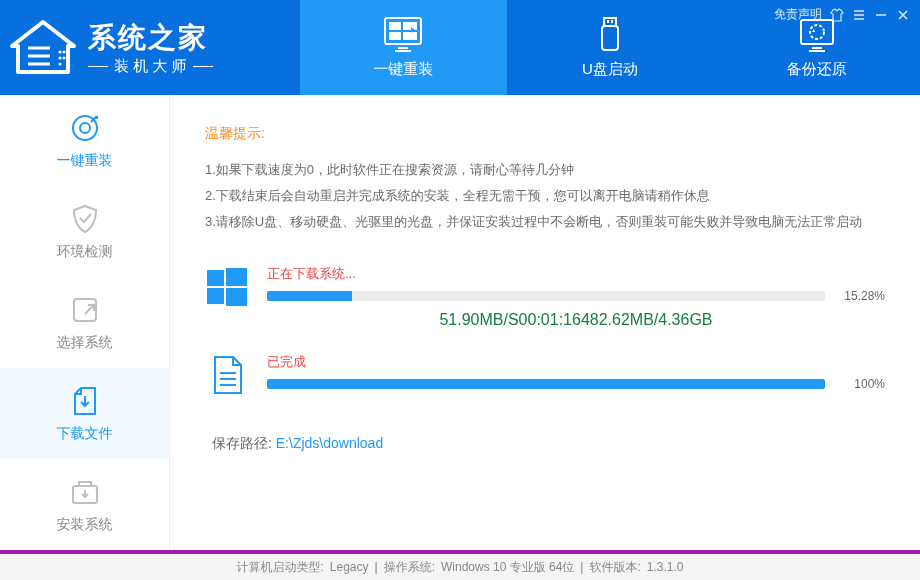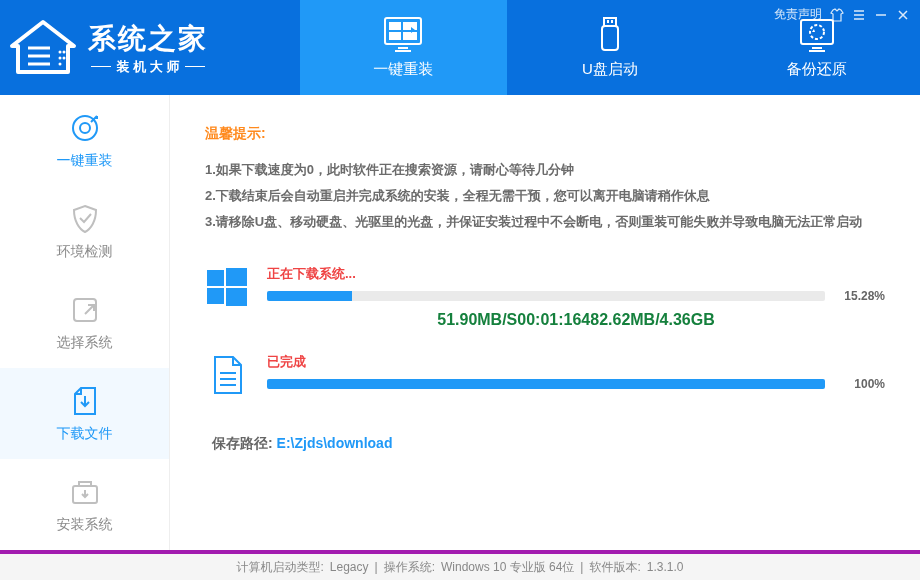--- a/index.html
+++ b/index.html
@@ -3,41 +3,41 @@
 <meta charset="utf-8">
 <style>
 * { margin: 0; padding: 0; box-sizing: border-box; font-family: "Microsoft YaHei", sans-serif; }
 body { width: 920px; height: 580px; overflow: hidden; background: #fff; }
 
 .header { height: 95px; background: #0870DE; display: flex; position: relative; }
 .logo-area { width: 300px; display: flex; align-items: center; padding-left: 8px; }
 .house-icon { width: 70px; height: 60px; margin-right: 10px; }
 .logo-text { color: #fff; }
 .logo-title { font-size: 28px; font-weight: bold; letter-spacing: 2px; }
-.logo-sub { font-size: 13px; display: flex; align-items: center; justify-content: center; gap: 6px; font-weight: bold; }
+.logo-sub { font-size: 15px; display: flex; align-items: center; justify-content: center; gap: 6px; }
 .logo-sub::before, .logo-sub::after { content: ""; display: block; width: 20px; height: 1px; background: #fff; }
 
 .tabs { display: flex; flex: 1; }
 .tab { flex: 1; display: flex; flex-direction: column; align-items: center; justify-content: center; color: #fff; cursor: pointer; gap: 8px; }
 .tab.active { background: #2099F7; }
 .tab-icon { width: 40px; height: 36px; }
 .tab-label { font-size: 15px; }
 
 .titlebar { position: absolute; top: 6px; right: 10px; display: flex; align-items: center; gap: 8px; color: #fff; font-size: 12px; }
 .titlebar-btn { cursor: pointer; opacity: 0.85; }
 .titlebar-ico { width: 14px; height: 14px; display: inline-block; }
 
 .body { display: flex; height: 455px; }
 .sidebar { width: 170px; background: #fff; border-right: 1px solid #eee; display: flex; flex-direction: column; }
 .side-item { height: 91px; display: flex; flex-direction: column; align-items: center; justify-content: center; gap: 8px; color: #8a8a8a; cursor: pointer; font-size: 14px; }
 .side-item.active { color: #2099F7; background: #F2F9FF; position: relative; }
 .side-item.done { color: #2099F7; }
 .side-icon { width: 32px; height: 32px; }
 
-.main { flex: 1; padding: 30px 35px 10px 35px; position: relative; font-weight: bold; }
+.main { flex: 1; padding: 30px 35px 10px 35px; position: relative; }
 .tips-title { color: #FF8A1E; font-size: 14px; margin-bottom: 14px; }
 .tips-line { color: #6b6b6b; font-size: 13px; line-height: 26px; }
 
 .dl-block { margin-top: 30px; display: flex; gap: 18px; align-items: flex-start; }
 .dl-icon { width: 44px; height: 44px; flex-shrink: 0; }
 .dl-info { flex: 1; }
 .dl-label { font-size: 13px; color: #ef4444; margin-bottom: 6px; }
 .progress-wrap { display: flex; align-items: center; gap: 16px; }
 .progress-bar { flex: 1; height: 10px; background: #eaeaea; border-radius: 2px; overflow: hidden; }
 .progress-fill { height: 100%; background: #2099F7; }

